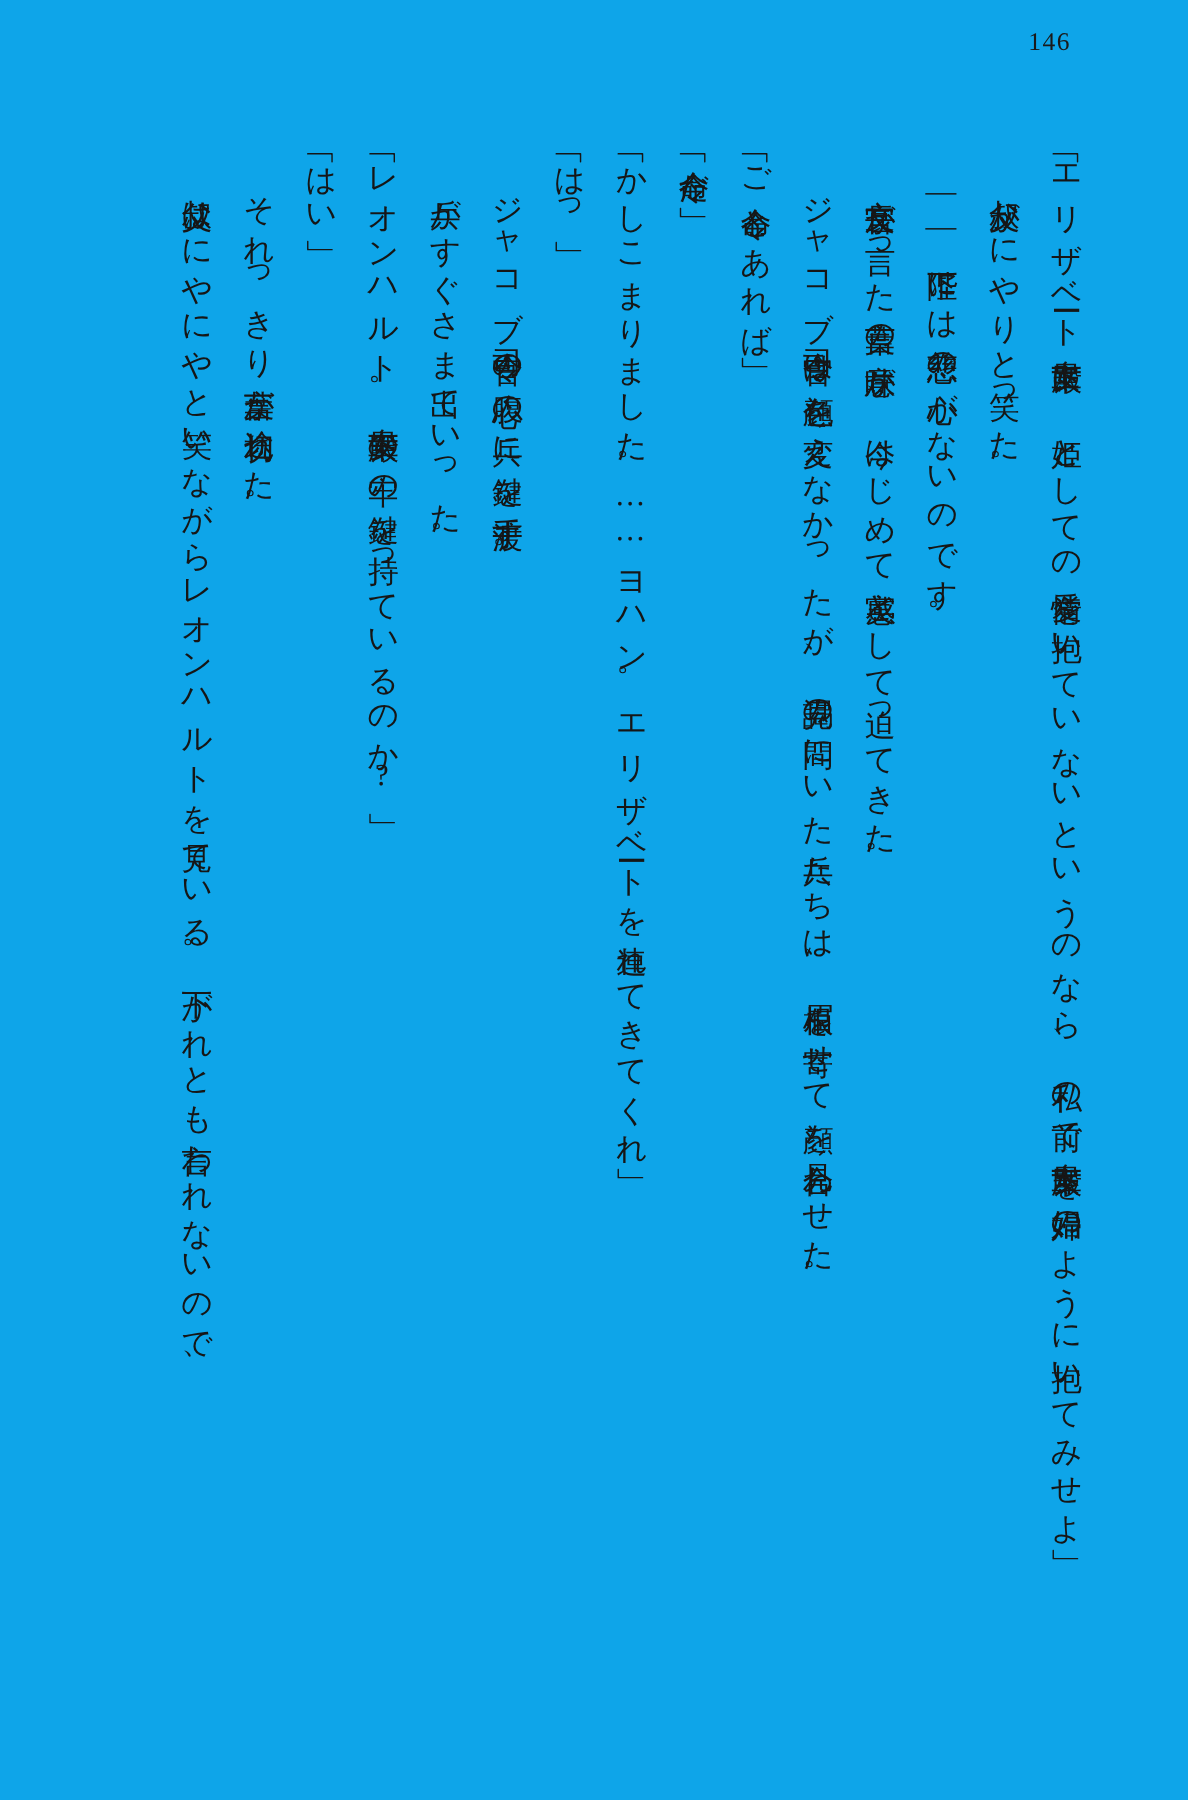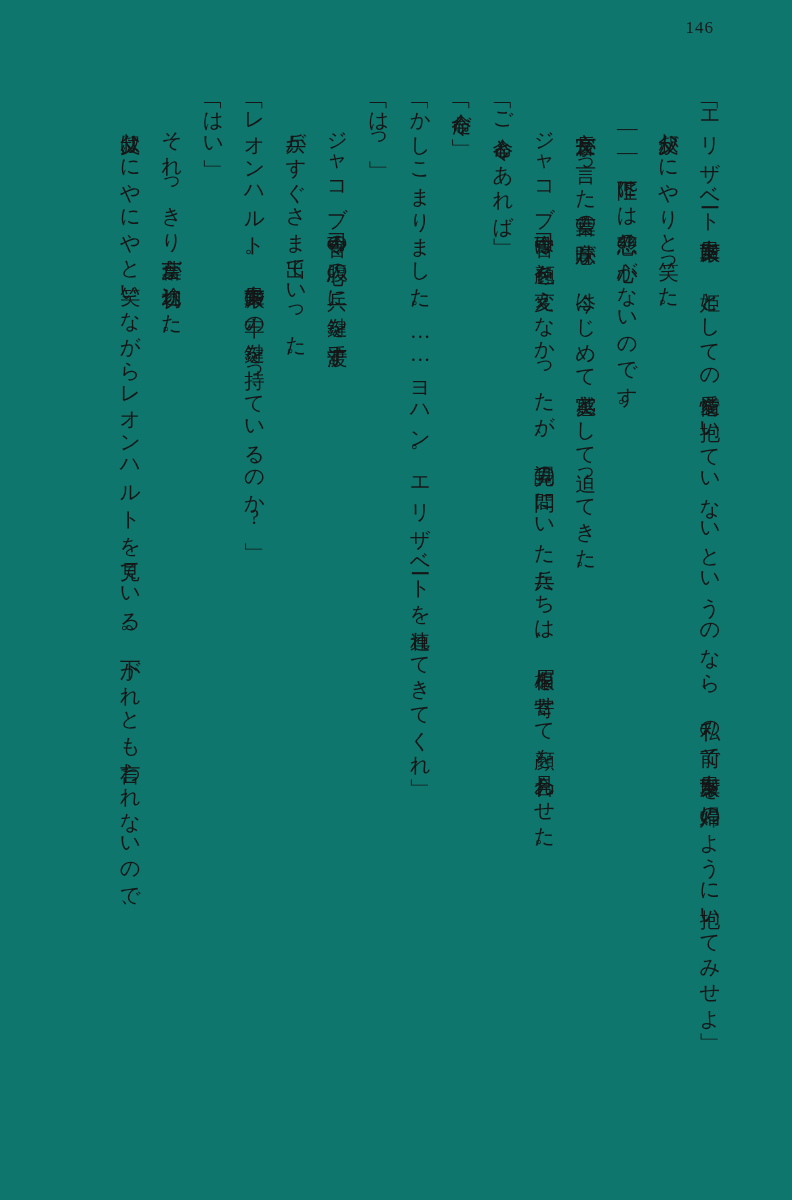--- a/index.html
+++ b/index.html
@@ -4,21 +4,21 @@
 <style>
   html, body {
     margin: 0;
     padding: 0;
     background: #ffffff;
   }
   .page {
     position: relative;
     width: 792px;
     height: 1200px;
-    background: #0f766e;
+    background: #0ea5e9;
     overflow: hidden;
     font-family: "Liberation Serif", "DejaVu Serif", serif;
     color: #1a1a1a;
   }
   .page-number {
     position: absolute;
     top: 18px;
     right: 78px;
     font-size: 17px;
     font-family: "Liberation Serif", "DejaVu Serif", serif;

